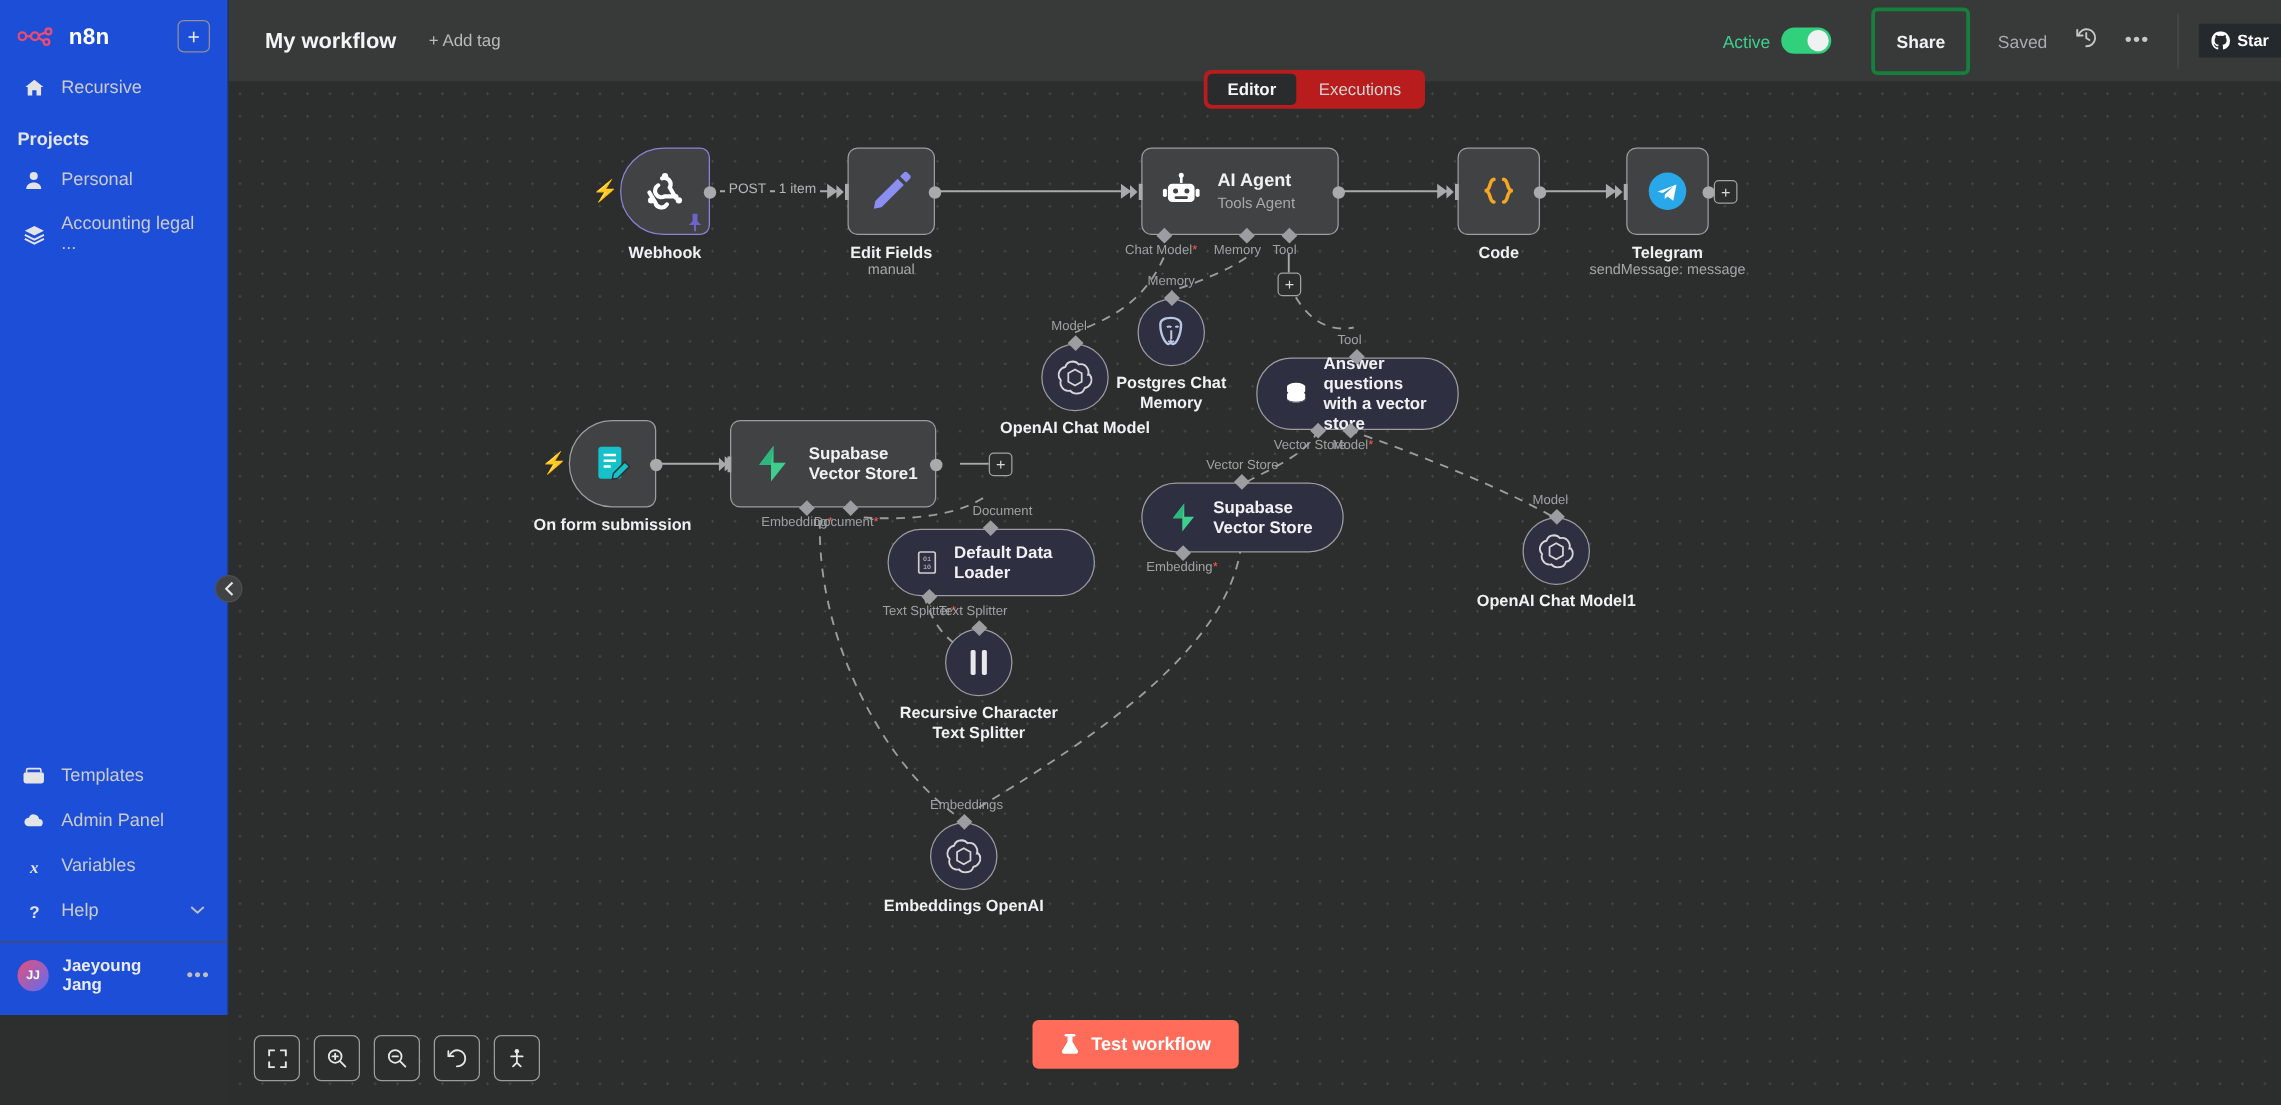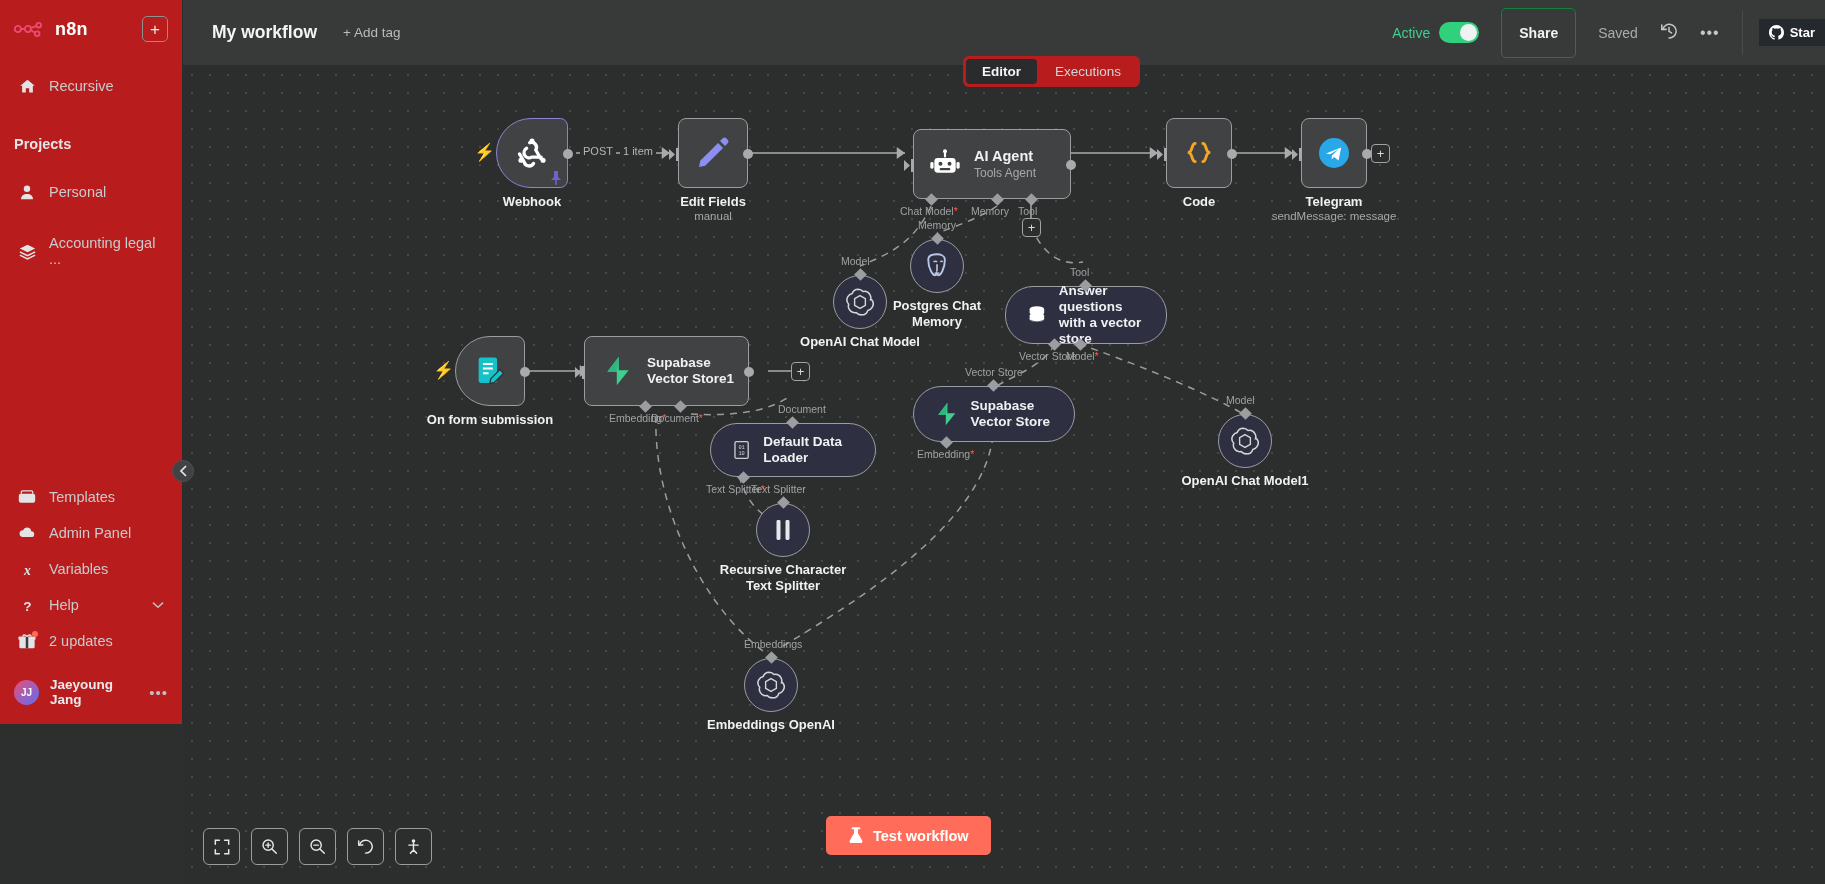--- a/index.html
+++ b/index.html
@@ -1,22 +1,22 @@
 <!DOCTYPE html>
 <html><head>
 <meta charset="utf-8">
 <style>
   * { box-sizing: border-box; margin:0; padding:0; }
   html,body { width:1825px; height:884px; overflow:hidden; background:#2d2e2e;
     font-family:"Liberation Sans", sans-serif; }
 
   
-  #sidebar { position:absolute; left:0; top:0; width:183px; height:724px;
-    background:#b91c1c; border-right:1px solid #2b2c2d; display:flex;
-    flex-direction:column; z-index:40;gap:16px; }
+  #sidebar { position:absolute; left:0; top:0; width:183px; height:812px;
+    background:#1d4ed8; border-right:1px solid #2b2c2d; display:flex;
+    flex-direction:column; z-index:40; }
   .sb-top { display:flex; align-items:center; padding:16px 14px 10px 14px; gap:8px; }
   .sb-logo { display:flex; align-items:center; gap:7px; flex:1; }
   .logo-mark { width:34px; height:20px; }
   .logo-text { color:#fff; font-size:18px; font-weight:bold; letter-spacing:.2px; }
   .plus-btn { width:26px; height:26px; border:1px solid #8e9091; border-radius:5px;
     color:#e6e7e8; display:flex; align-items:center; justify-content:center;
     font-size:17px; line-height:1; cursor:pointer; }
   .sb-item { display:flex; align-items:center; gap:13px; padding:9px 18px;
     color:#c9cbcc; font-size:14.5px; cursor:pointer; }
   .sb-item .ico { width:18px; height:18px; display:flex; align-items:center;
@@ -49,21 +49,21 @@
     background:#383939; border-bottom:1px solid #2b2c2d; display:flex;
     align-items:center; padding:0 0 0 29px; z-index:30; }
   #wf-title { color:#f3f4f5; font-size:17.5px; font-weight:bold; }
   #add-tag { color:#b9bbbc; font-size:13.5px; margin-left:26px; cursor:pointer; }
   .hdr-right { margin-left:auto; display:flex; align-items:center; height:100%; }
   .active-label { color:#3ecf8e; font-size:14px; margin-right:9px; }
   .toggle { width:40px; height:21px; border-radius:11px; background:#30d07c;
     position:relative; cursor:pointer; }
   .toggle .knob { position:absolute; top:2px; right:2px; width:17px; height:17px;
     border-radius:50%; background:#f0f1f2; }
-  .share-btn { margin-left:22px; border:1px solid #15803d; border-radius:5px;
+  .share-btn { margin-left:32px; border:3px solid #15803d; border-radius:5px;
     color:#f1f2f3; font-size:14px; font-weight:bold; padding:16px 17px; cursor:pointer; }
   .saved-txt { margin-left:22px; color:#a9abac; font-size:14px; }
   .hist-ico { margin-left:22px; color:#c5c7c8; cursor:pointer; }
   .more-ico { margin-left:22px; color:#c5c7c8; font-size:16px; letter-spacing:1px;
     cursor:pointer; }
   .hdr-sep { margin-left:22px; width:1px; height:44px; background:#4a4b4c; }
   .star-btn { margin-left:16px; margin-right:0; background:#24292e; color:#fff;
     font-size:13px; font-weight:bold; padding:6px 10px; display:flex;
     align-items:center; gap:6px; cursor:pointer; height:27px; }
 
@@ -208,32 +208,20 @@
             <text x="10" y="16" font-size="16" font-weight="bold" text-anchor="middle" fill="#e3e4e5">?</text>
           </svg>
       </span>
       <span>Help</span>
       <span class="chev-wrap">
         <svg width="12" height="8" viewBox="0 0 12 8">
             <path d="M1 1.6L6 6.2l5-4.6" stroke="#bdbfc0" stroke-width="1.5" fill="none"></path>
           </svg>
       </span>
     </div>
-    <div class="sb-item">
-      <span class="ico updates-ico">
-        <svg width="18" height="17" viewBox="0 0 20 18">
-            <rect x="1.5" y="6" width="17" height="10.5" rx="1.4" fill="#e3e4e5"></rect>
-            <rect x="0.5" y="3.5" width="19" height="3.6" rx="1" fill="#e3e4e5"></rect>
-            <rect x="8.6" y="3.5" width="2.8" height="13" fill="#3a3b3c"></rect>
-            <path d="M10 3.5C8 0.8 5 1.6 5.7 3.5M10 3.5c2-2.7 5-1.9 4.3 0" stroke="#e3e4e5" stroke-width="1.5" fill="none"></path>
-          </svg>
-        <span class="updates-dot"></span>
-      </span>
-      <span>2 updates</span>
-    </div>
     <div class="sb-divider"></div>
     <div class="sb-user">
       <span class="avatar">JJ</span>
       <span class="user-name">Jaeyoung Jang</span>
       <span class="dots">•••</span>
     </div>
   </div>
 </div>
 
 <div id="collapse-handle">
@@ -361,21 +349,21 @@
           <rect x="7" y="0" width="3" height="13" fill="#a8aaab"></rect>
         </svg>
     </span>
     <span class="io-dot" style="left:65px; top:31px;"></span>
     <div class="ncaption" style="left:35px; top:76px;">
       <div class="nm">Edit Fields</div>
       <div class="sub">manual</div>
     </div>
   </div>
 
-  <div class="node" style="left:730px; top:52px;margin-top:11px;">
+  <div class="node" style="left:730px; top:52px;">
     <div class="nbox" style="width:158px; height:70px; justify-content:flex-start; padding-left:15px; gap:13px;">
       <svg width="32" height="32" viewBox="0 0 24 24">
         <rect x="4" y="7.5" width="16" height="11" rx="2.6" fill="#fff"></rect>
         <rect x="1" y="10.5" width="2.4" height="5" rx="1.1" fill="#fff"></rect>
         <rect x="20.6" y="10.5" width="2.4" height="5" rx="1.1" fill="#fff"></rect>
         <rect x="11.2" y="3" width="1.6" height="4" fill="#fff"></rect>
           <circle cx="12" cy="2.4" r="1.5" fill="#fff"></circle>
         <circle cx="8.6" cy="11.8" r="1.5" fill="#414244"></circle>
           <circle cx="15.4" cy="11.8" r="1.5" fill="#414244"></circle>
         <rect x="8" y="15" width="8" height="1.7" rx="0.8" fill="#414244"></rect>

